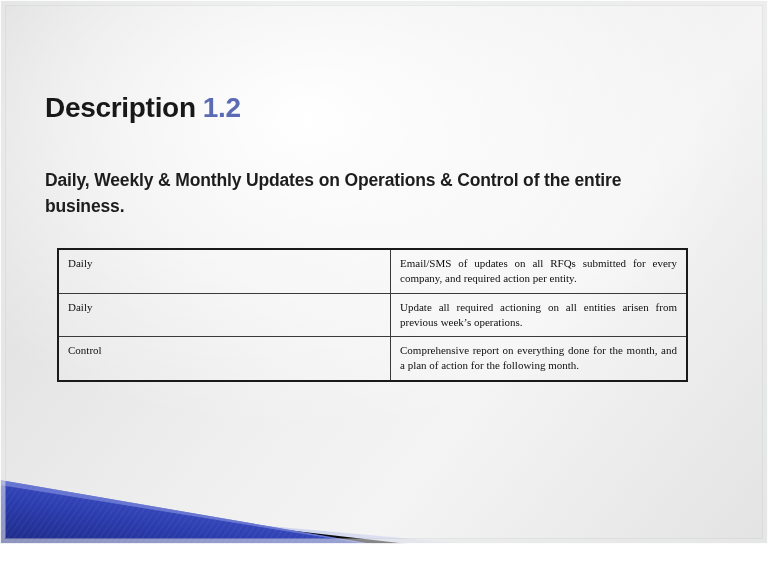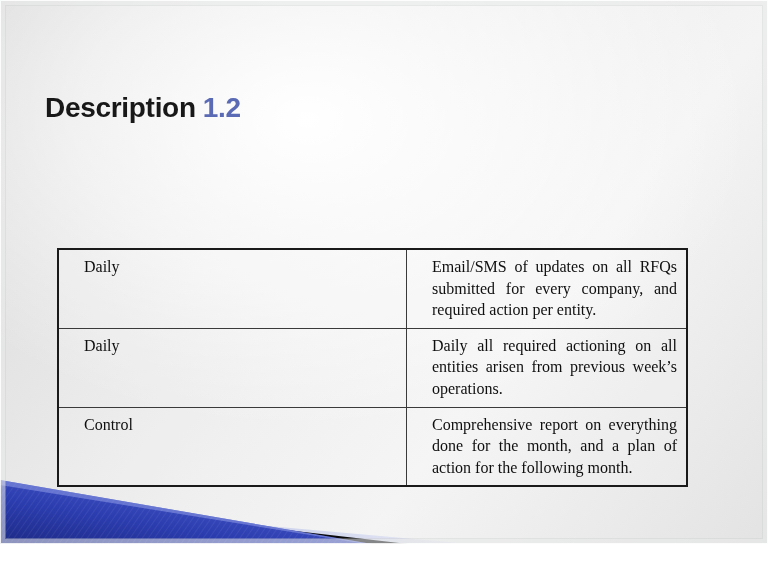--- a/index.html
+++ b/index.html
@@ -75,24 +75,24 @@
     width: 631px;
     border-collapse: collapse;
     table-layout: fixed;
     border: 2px solid #1a1a1a;
     background: rgba(255,255,255,0.10);
     font-family: "Liberation Serif", serif;
   }
   #schedule-table td {
     border: 1px solid #3a3a3a;
     vertical-align: top;
-    font-size: 16px;
+    font-size: 11px;
     line-height: 1.35;
     color: #0f0f0f;
-    padding: 6px 9px 7px 25px;
+    padding: 6px 9px 7px 9px;
   }
   #schedule-table tr td:first-child {
     width: 313px;
   }
   #schedule-table tr td:last-child {
     text-align: justify;
     text-justify: inter-word;
     font-family: Liberation Serif, serif;
   }
   .cell-period { white-space: nowrap; }
@@ -110,30 +110,31 @@
 </style>
 </head>
 <body>
 
 <div id="slide">
 
   <div id="title-block">
     <span class="title-main">Description</span><span class="title-num">1.2</span>
   </div>
 
+  <div id="subtitle">Daily, Weekly &amp; Monthly Updates on Operations &amp; Control of the entire business.</div>
 
   <table id="schedule-table">
     <tbody>
       <tr>
         <td class="cell-period">Daily</td>
         <td>Email/SMS of updates on all RFQs submitted for every company, and required action per entity.</td>
       </tr>
       <tr>
         <td class="cell-period">Daily</td>
-        <td>Daily all required actioning on all entities arisen from previous week’s operations.</td>
+        <td>Update all required actioning on all entities arisen from previous week’s operations.</td>
       </tr>
       <tr>
         <td class="cell-period">Control</td>
         <td>Comprehensive report on everything done for the month, and a plan of action for the following month.</td>
       </tr>
     </tbody>
   </table>
 
   <svg id="corner-art" viewBox="0 0 470 100" preserveAspectRatio="none">
     <defs>

